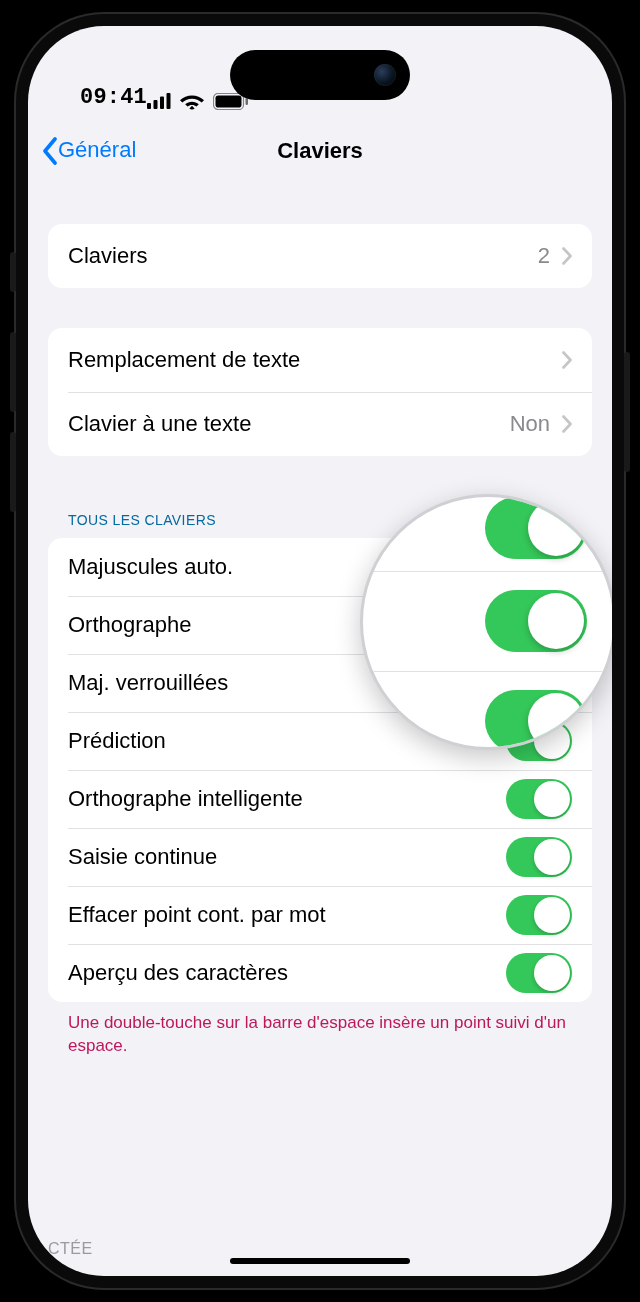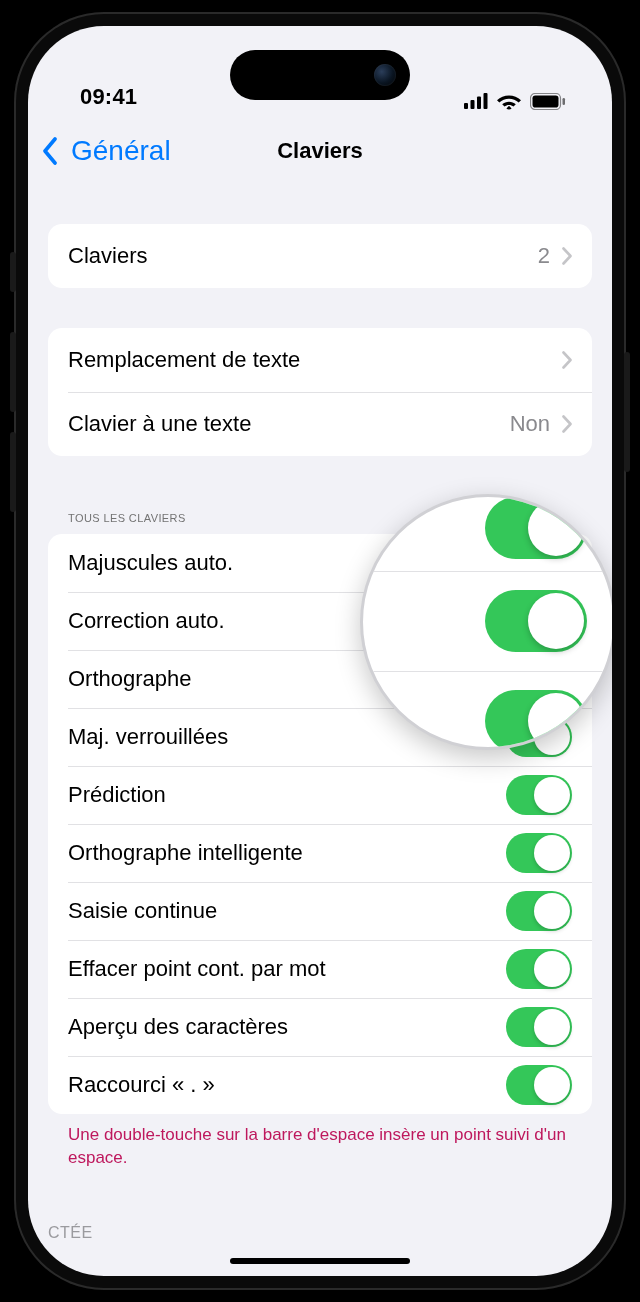--- a/index.html
+++ b/index.html
@@ -64,23 +64,23 @@
       height: 22px;
       border-radius: 50%;
       background: radial-gradient(circle at 35% 35%, #2b3e5a 0%, #0a1522 55%, #000 100%);
       box-shadow: inset 0 0 2px rgba(255,255,255,0.15);
     }
 
     .status-bar {
       height: 92px;
       display: flex;
       align-items: flex-end;
-      justify-content: space-between;
       padding: 0 46px 8px 52px;
       position: relative;
+      font-family: Liberation Mono, monospace;
     }
     .status-time {
       font-size: 22px;
       font-weight: 600;
       letter-spacing: 0.2px;
     }
     .status-right {
       display: flex;
       align-items: center;
       gap: 9px;
@@ -89,24 +89,23 @@
 
     .nav-bar {
       height: 66px;
       display: flex;
       align-items: center;
       position: relative;
       padding: 0 14px;
     }
     .nav-back {
       display: flex;
-      align-items: center;
       color: #007aff;
-      font-size: 28px;
-      gap: 13px;
+      font-size: 22px;
+      gap: 0;
     }
     .nav-back-chevron {
       width: 16px;
       height: 28px;
     }
     .nav-title {
       position: absolute;
       left: 0;
       right: 0;
       text-align: center;
@@ -120,22 +119,22 @@
     }
     .group {
       background: #fff;
       border-radius: 14px;
       overflow: hidden;
     }
     .group + .group, .group-header + .group { }
     .gap-lg { height: 40px; }
 
     .group-header {
-      font-size: 11px;
-      color: #737373;
+      font-size: 14px;
+      color: #0369a1;
       text-transform: uppercase;
       letter-spacing: 0.4px;
       padding: 0 20px 10px 20px;
     }
     .row {
       display: flex;
       align-items: center;
       min-height: 58px;
       padding: 0 20px;
       position: relative;
@@ -196,21 +195,21 @@
       transform: translateX(-50%);
       width: 180px;
       height: 6px;
       background: #000;
       border-radius: 4px;
     }
 
     .bottom-fade {
       position: absolute;
       left: 20px;
-      bottom: 34px;
+      bottom: 18px;
       font-size: 16px;
       color: #9a9a9e;
       letter-spacing: 0.5px;
     }
 
     
     .magnifier {
       position: absolute;
       top: 468px;
       right: -4px;
@@ -359,26 +358,20 @@
       <div class="group-header">Tous les claviers</div>
 
       <div class="group">
         <div class="row">
           <span class="row-label">Majuscules auto.</span>
           <div class="toggle">
               <div class="toggle-knob"></div>
             </div>
         </div>
         <div class="row">
-          <span class="row-label">Correction auto.</span>
-          <div class="toggle">
-              <div class="toggle-knob"></div>
-            </div>
-        </div>
-        <div class="row">
           <span class="row-label">Orthographe</span>
           <div class="toggle">
               <div class="toggle-knob"></div>
             </div>
         </div>
         <div class="row">
           <span class="row-label">Maj. verrouillées</span>
           <div class="toggle">
               <div class="toggle-knob"></div>
             </div>
@@ -402,26 +395,20 @@
             </div>
         </div>
         <div class="row">
           <span class="row-label">Effacer point cont. par mot</span>
           <div class="toggle">
               <div class="toggle-knob"></div>
             </div>
         </div>
         <div class="row">
           <span class="row-label">Aperçu des caractères</span>
-          <div class="toggle">
-              <div class="toggle-knob"></div>
-            </div>
-        </div>
-        <div class="row">
-          <span class="row-label">Raccourci « . »</span>
           <div class="toggle">
               <div class="toggle-knob"></div>
             </div>
         </div>
       </div>
 
       <div class="footer-text">Une double-touche sur la barre d'espace insère un point suivi d'un espace.</div>
 
     </div>
 

